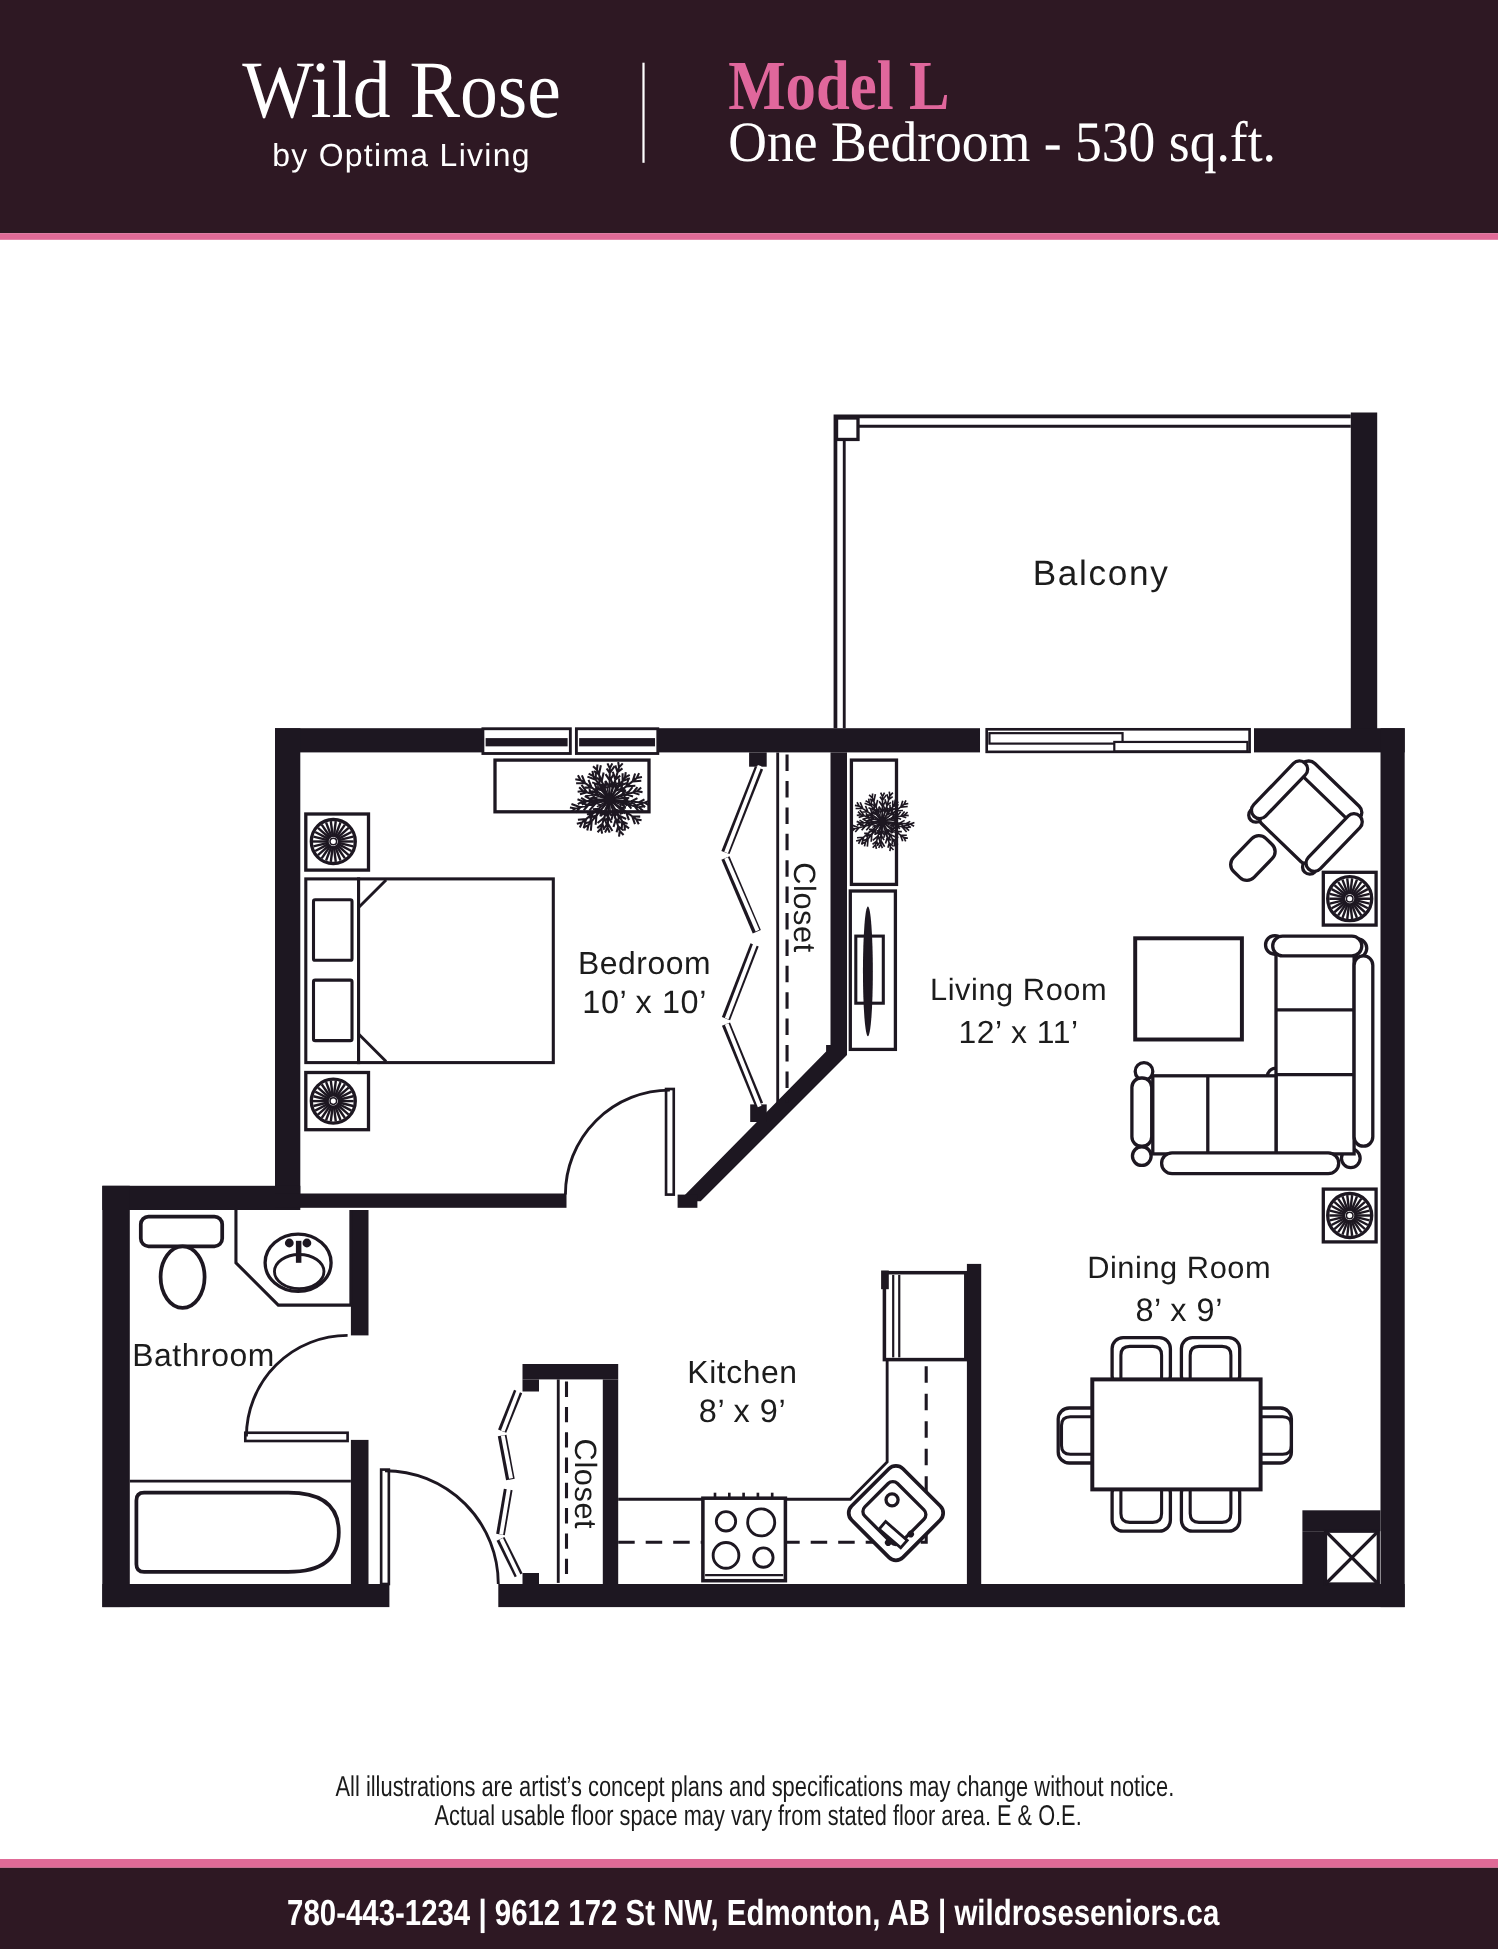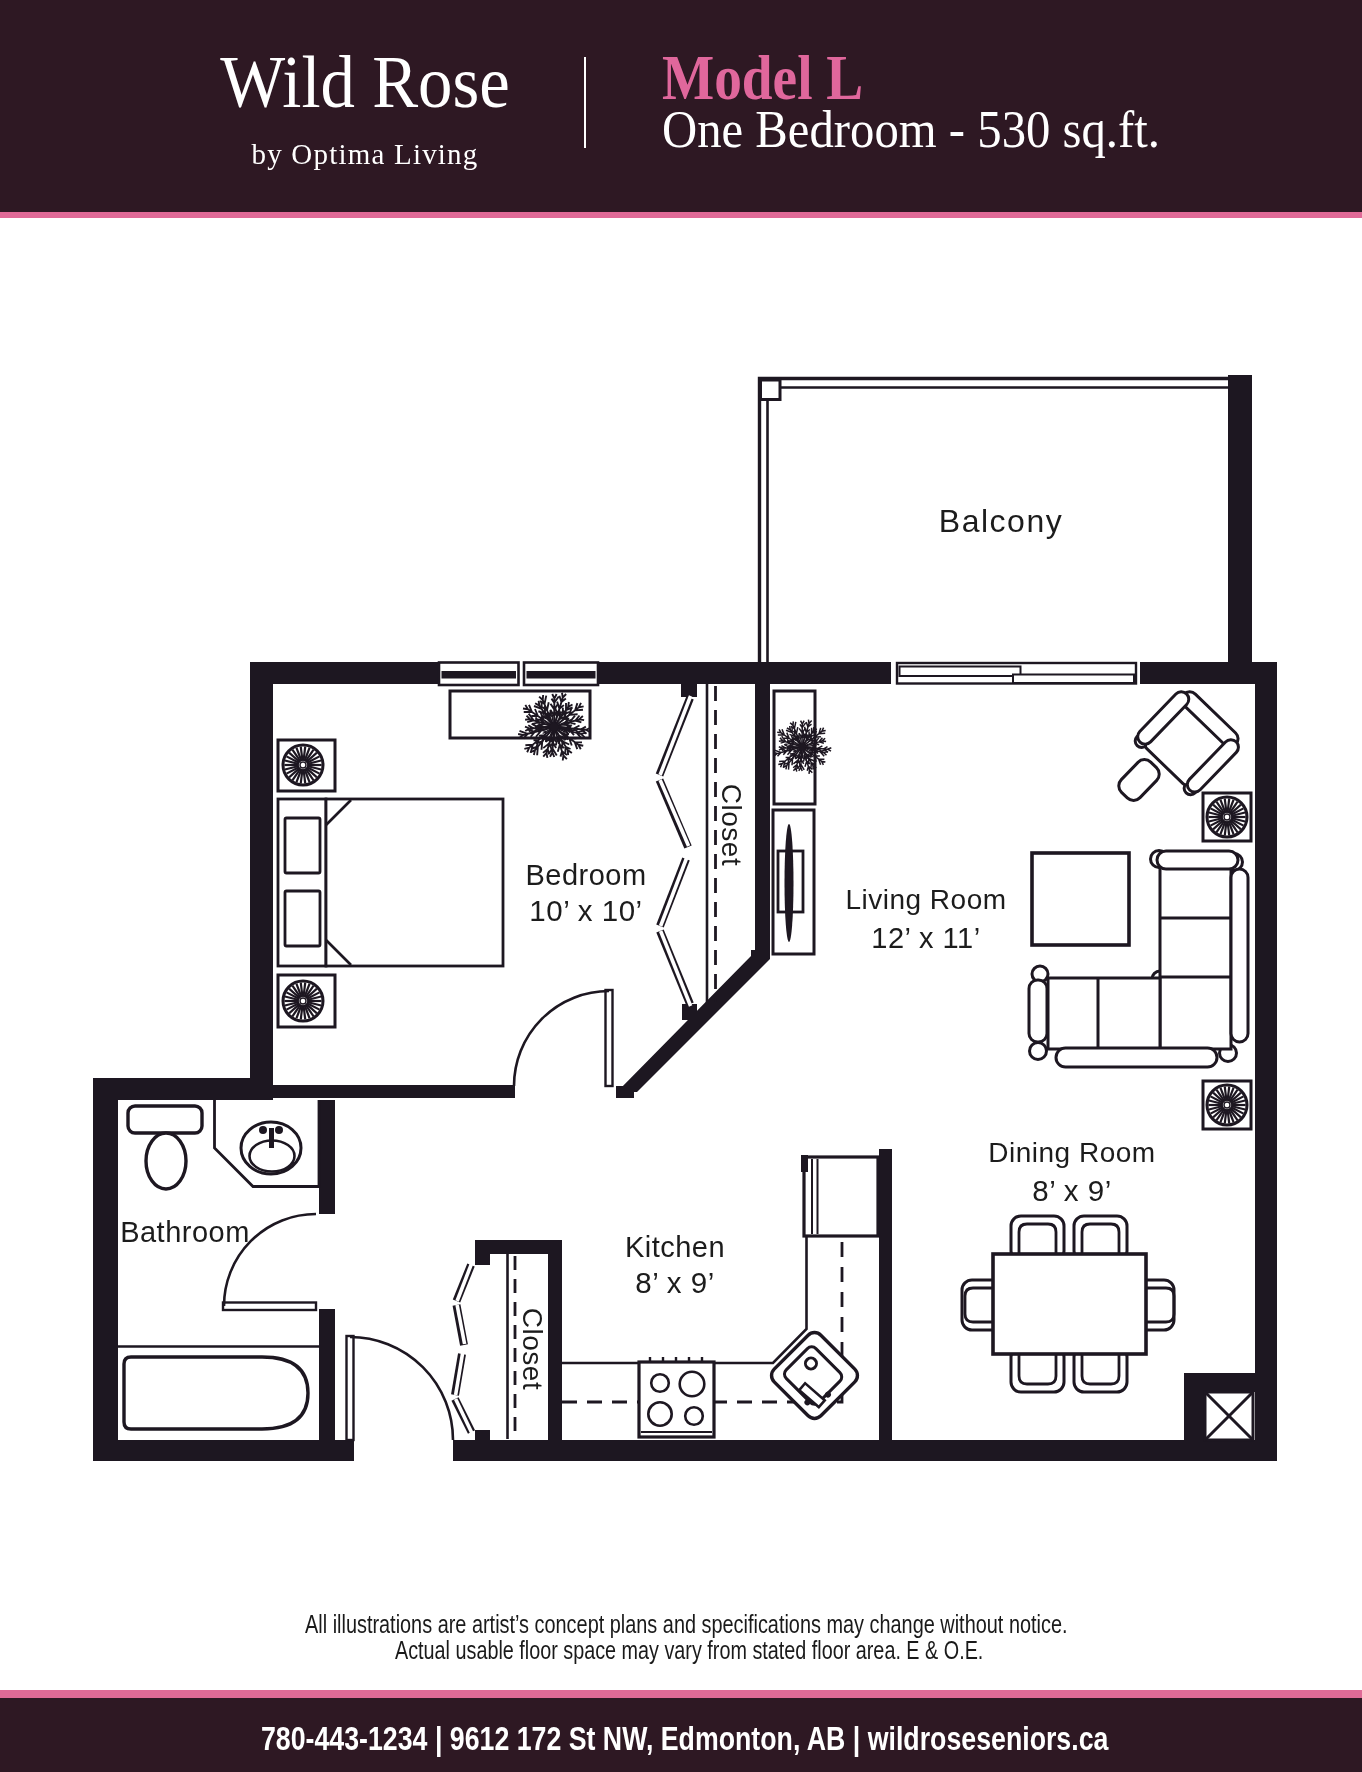--- a/index.html
+++ b/index.html
@@ -8,21 +8,21 @@
 </style>
 </head>
 <body>
 
 <div class="abs" style="left:0;top:0;width:1362px;height:212px;background:#2e1823;"></div>
 
 <div class="abs" style="left:0;top:212px;width:1362px;height:6px;background:#e06a97;"></div>
 
 <div class="abs" style="left:365px;top:40px;transform:translateX(-50%) scaleX(0.93);color:#fff;font-family:'Liberation Serif',serif;font-size:74px;white-space:nowrap;" id="wildrose">Wild Rose</div>
 
-<div class="abs" style="left:365px;top:126px;transform:translateX(-50%);color:#fff;font-family:Liberation Serif, serif;font-size:29px;letter-spacing:1.2px;white-space:nowrap;margin-top:12px;" id="byoptima">by Optima Living</div>
+<div class="abs" style="left:365px;top:126px;transform:translateX(-50%);color:#fff;font-family:Liberation Sans, sans-serif;font-size:29px;letter-spacing:1.2px;white-space:nowrap;" id="byoptima">by Optima Living</div>
 
 <div class="abs" style="left:584px;top:57px;width:2px;height:91px;background:#fff;"></div>
 
 <div class="abs" style="left:662px;top:41px;transform:scaleX(0.864);transform-origin:left center;color:#e0679c;font-family:'Liberation Serif',serif;font-size:64px;font-weight:bold;white-space:nowrap;" id="modelL">Model L</div>
 
 <div class="abs" style="left:662px;top:100px;transform:scaleX(0.937);transform-origin:left center;color:#fff;font-family:'Liberation Serif',serif;font-size:52px;white-space:nowrap;" id="subtitle">One Bedroom - 530 sq.ft.</div>
 
 <svg class="abs" style="left:0;top:0;" width="1362" height="1772" viewBox="0 0 1362 1772">
 <defs>
 <g id="lamp">

